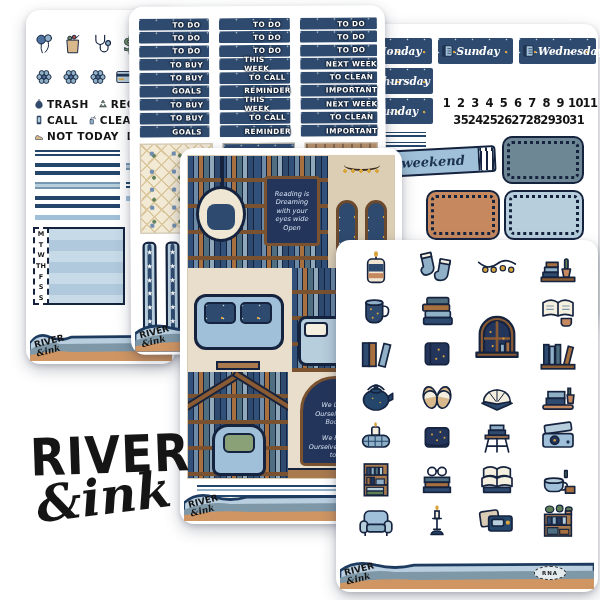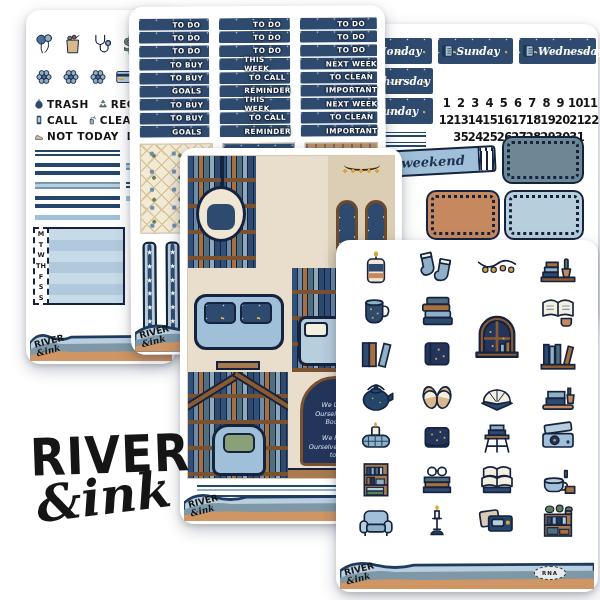--- a/index.html
+++ b/index.html
@@ -535,33 +535,20 @@
           <span class="num">4</span>
           <span class="num">5</span>
           <span class="num">6</span>
           <span class="num">7</span>
           <span class="num">8</span>
           <span class="num">9</span>
           <span class="num">10</span>
           <span class="num">11</span>
         </div>
         <div class="numrow">
-          <span class="num">12</span>
-          <span class="num">13</span>
-          <span class="num">14</span>
-          <span class="num">15</span>
-          <span class="num">16</span>
-          <span class="num">17</span>
-          <span class="num">18</span>
-          <span class="num">19</span>
-          <span class="num">20</span>
-          <span class="num">21</span>
-          <span class="num">22</span>
-        </div>
-        <div class="numrow">
           <span class="num">35</span>
           <span class="num">24</span>
           <span class="num">25</span>
           <span class="num">26</span>
           <span class="num">27</span>
           <span class="num">28</span>
           <span class="num">29</span>
           <span class="num">30</span>
           <span class="num">31</span>
         </div>
@@ -791,20 +778,25 @@
         <span>&amp;ink</span>
       </div>
     </div>
   </section>
 
   <section class="sheet sheet-scene">
     <div class="ill">
       <div class="p p1 bkwall">
           <i class="egg"></i>
         </div>
+      <div class="p p2 bkwall">
+        <div class="board">
+            <span>Reading is Dreaming with your eyes wide Open</span>
+          </div>
+      </div>
       <div class="p p3">
         <i class="chand"></i>
         <i class="arch a1 starry"></i>
         <i class="arch a2 starry"></i>
       </div>
       <div class="p p4">
         <i class="couch"></i>
         <i class="cush c1 starry"></i>
         <i class="cush c2 starry"></i>
         <i class="ctable"></i>

